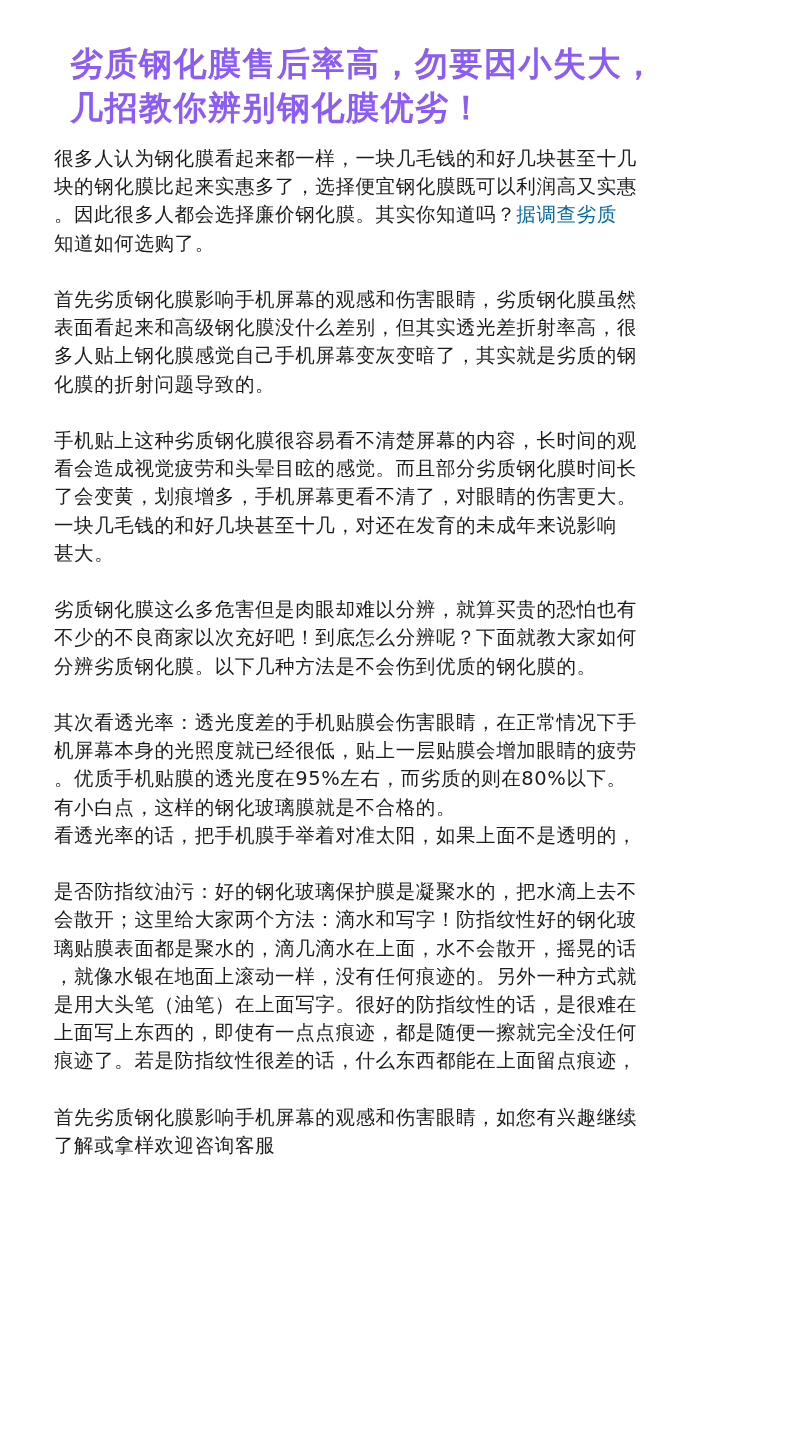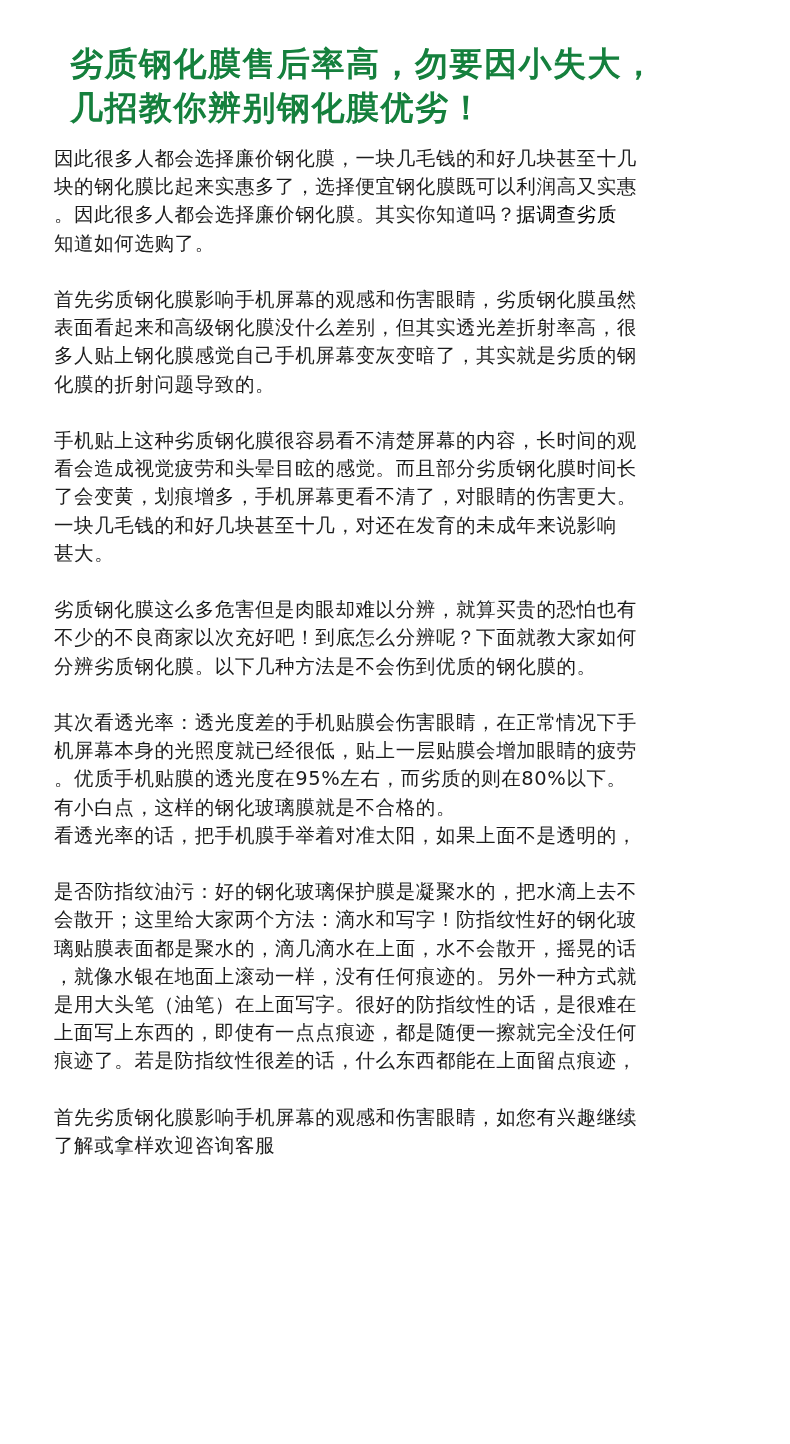--- a/index.html
+++ b/index.html
@@ -1,44 +1,44 @@
 <!DOCTYPE html>
 <html><head>
   <meta charset="utf-8">
   <style>
     html, body { margin: 0; padding: 0; background: #ffffff; }
     body { width: 790px; height: 1444px; overflow: hidden; position: relative; }
     .page { position: absolute; left: 0; top: 0; width: 790px; height: 1444px; background: #fff; }
     .title {
       position: absolute; left: 70px; top: 42px; width: 700px;
-      color: #15803d; font-family: "DejaVu Sans", sans-serif; font-weight: bold;
+      color: #8b5cf6; font-family: "DejaVu Sans", sans-serif; font-weight: bold;
       font-size: 33px; line-height: 44px; letter-spacing: 1.5px;
     }
     .title .tline { display: block; white-space: nowrap; }
     .body {
       position: absolute; left: 54px; top: 145px; width: 700px;
       color: #1c1c1c; font-family: "DejaVu Sans", sans-serif;
       font-size: 19.5px; line-height: 28.2px; letter-spacing: 0.6px;
     }
     .para { margin: 0 0 28.2px 0; }
     .line { display: block; white-space: nowrap; }
-    .hl { color: #000000; }
+    .hl { color: #0369a1; }
   </style>
 </head>
 <body>
 
 <div class="page">
   <h1 class="title" style="margin:0;">
     <span class="tline">劣质钢化膜售后率高，勿要因小失大，</span>
     <span class="tline">几招教你辨别钢化膜优劣！</span>
   </h1>
 
   <div class="body">
     <p class="para">
-      <span class="line">因此很多人都会选择廉价钢化膜，一块几毛钱的和好几块甚至十几</span>
+      <span class="line">很多人认为钢化膜看起来都一样，一块几毛钱的和好几块甚至十几</span>
       <span class="line">块的钢化膜比起来实惠多了，选择便宜钢化膜既可以利润高又实惠</span>
       <span class="line"><span>。因此很多人都会选择廉价钢化膜。其实你知道吗？</span><span class="hl">据调查劣质</span></span>
       <span class="line">知道如何选购了。</span>
     </p>
 
     <p class="para">
       <span class="line">首先劣质钢化膜影响手机屏幕的观感和伤害眼睛，劣质钢化膜虽然</span>
       <span class="line">表面看起来和高级钢化膜没什么差别，但其实透光差折射率高，很</span>
       <span class="line">多人贴上钢化膜感觉自己手机屏幕变灰变暗了，其实就是劣质的钢</span>
       <span class="line">化膜的折射问题导致的。</span>

